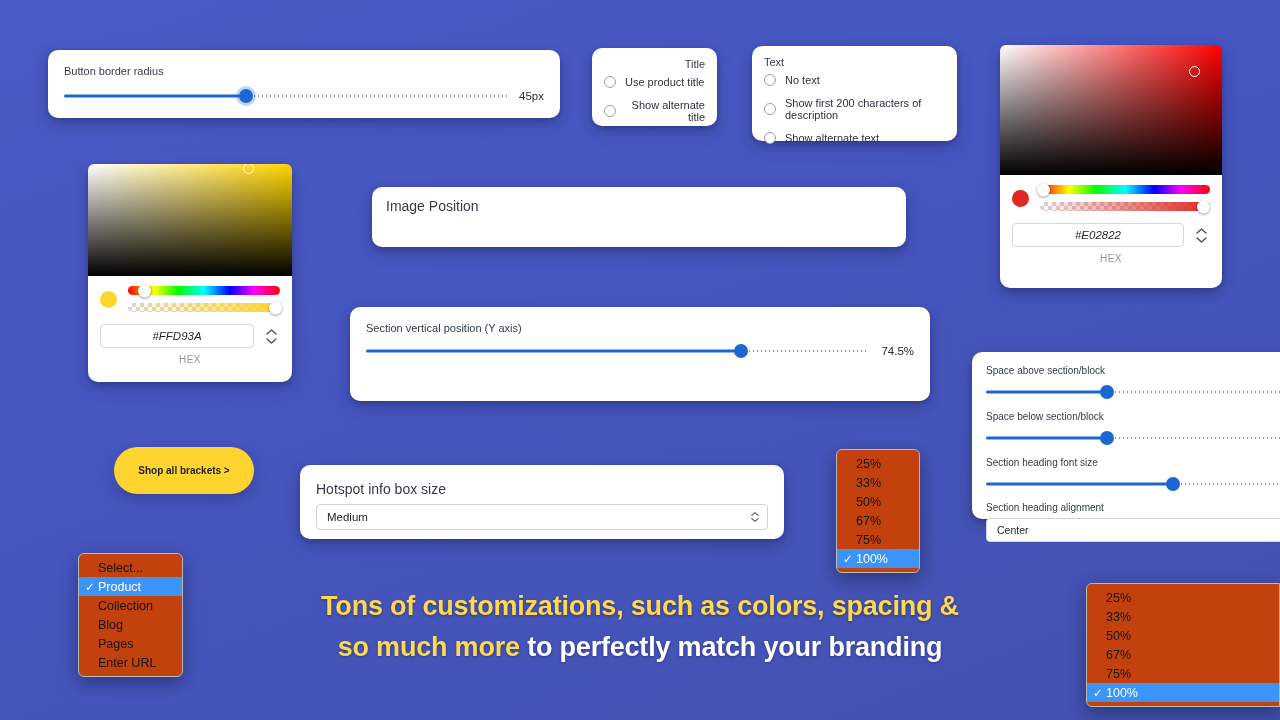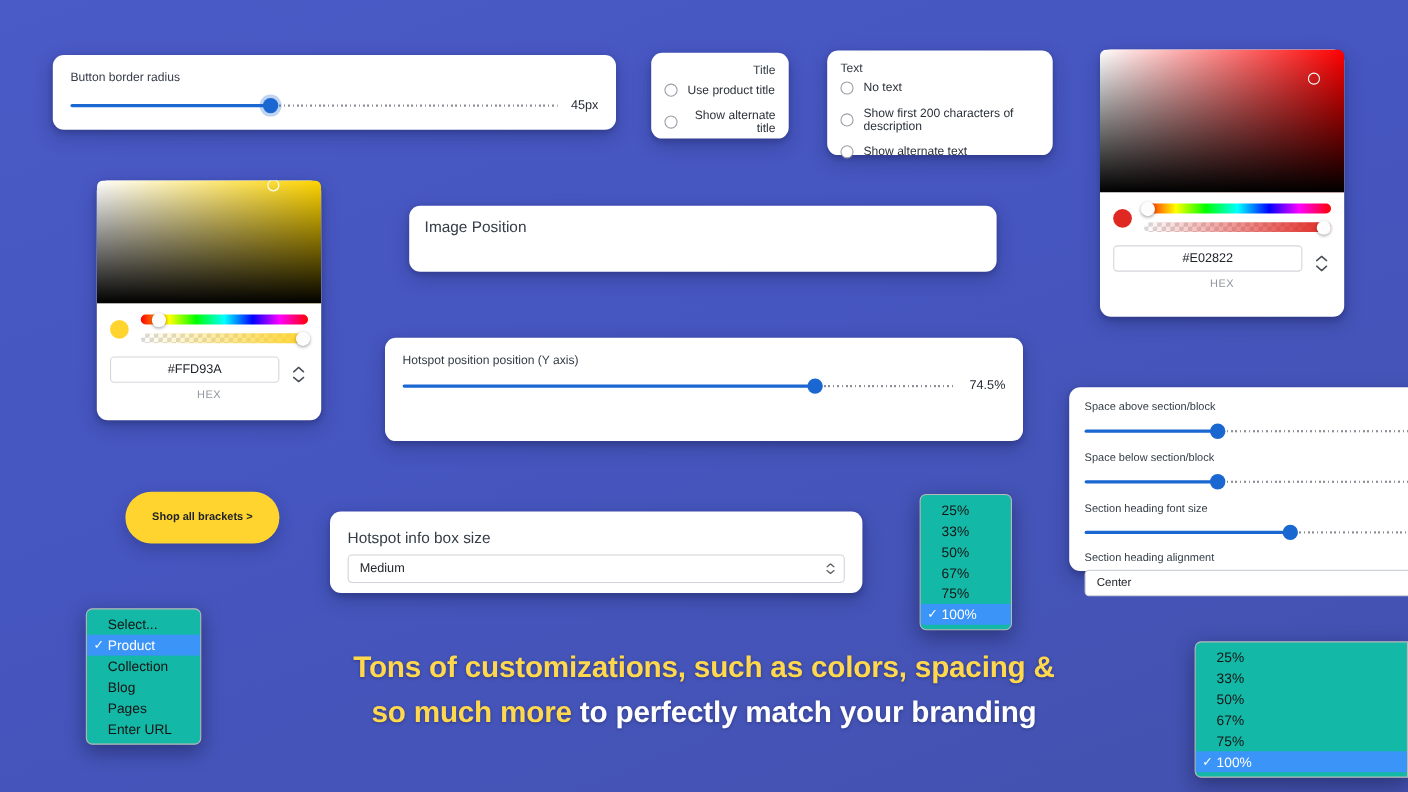--- a/index.html
+++ b/index.html
@@ -87,21 +87,21 @@
     background-position: 0 0, 4px 4px;
     background-color: #ffffff;
   }
   .cp-alpha-grad { position: absolute; inset: 0; border-radius: 5px; }
   .cp-knob {
     position: absolute; top: 50%; width: 13px; height: 13px;
     margin-left: -6.5px; transform: translateY(-50%);
     border-radius: 50%; background: #fdfdfd;
     box-shadow: 0 1px 3px rgba(0,0,0,0.38);
   }
-  .cp-hexrow { display: flex; align-items: flex-end; margin-top: 12px; }
+  .cp-hexrow { display: flex; align-items: center; margin-top: 12px; font-style: italic; }
   .cp-hexfield {
     flex: 1 1 auto; border: 1px solid #d4d6da; border-radius: 4px;
     background: #fff; text-align: center; font-size: 11.5px; color: #22262c;
     padding: 5px 0;
   }
   .cp-stepper {
     width: 18px; margin-left: 8px; display: flex; flex-direction: column;
     align-items: center; justify-content: center; gap: 3px; color: #4c5159;
     flex: 0 0 auto;
   }
@@ -154,21 +154,21 @@
     position: absolute; left: 114px; top: 447px; width: 140px; height: 47px;
     background: #ffd42e; border-radius: 24px;
     display: flex; align-items: center; justify-content: center;
     font-size: 10px; color: #1d2026; font-weight: 700;
     box-shadow: 0 6px 14px rgba(20,25,70,0.28);
   }
 
   
   .menu {
     position: absolute;
-    background: #14b8a6;
+    background: #c2410c;
     border: 1px solid #b9b9b9;
     border-radius: 6px;
     box-shadow: 0 6px 18px rgba(10,14,40,0.42);
     padding: 4px 0;
     overflow: hidden;
   }
   .menu-item {
     display: flex; align-items: center;
     font-size: 12.5px; color: #141414;
     padding: 1px 10px 1px 6px;
@@ -305,21 +305,21 @@
       <div class="cp-hexlabel">HEX</div>
     </div>
   </div>
 
   <div class="card" id="card-imgpos">
     <div class="sel-label">Image Position</div>
   </div>
 
   <div class="card" id="card-hotspot">
     <div class="group">
-      <div class="slider-label">Hotspot position position (Y axis)</div>
+      <div class="slider-label">Section vertical position (Y axis)</div>
       <div class="slider-row">
         <div class="track-wrap">
           <div class="track-filled" style="width:74.5%"></div>
           <div class="track-empty" style="width:25.5%"></div>
           <div class="thumb plain" style="left:74.5%"></div>
         </div>
         <div class="slider-value">74.5%</div>
       </div>
     </div>
   </div>

